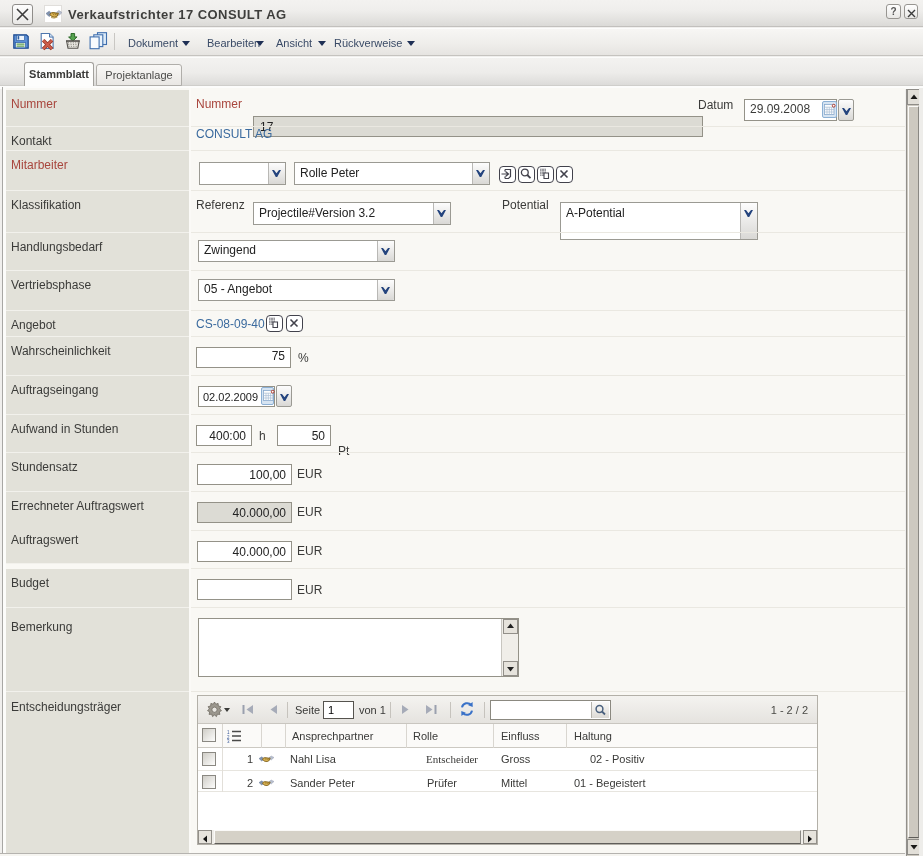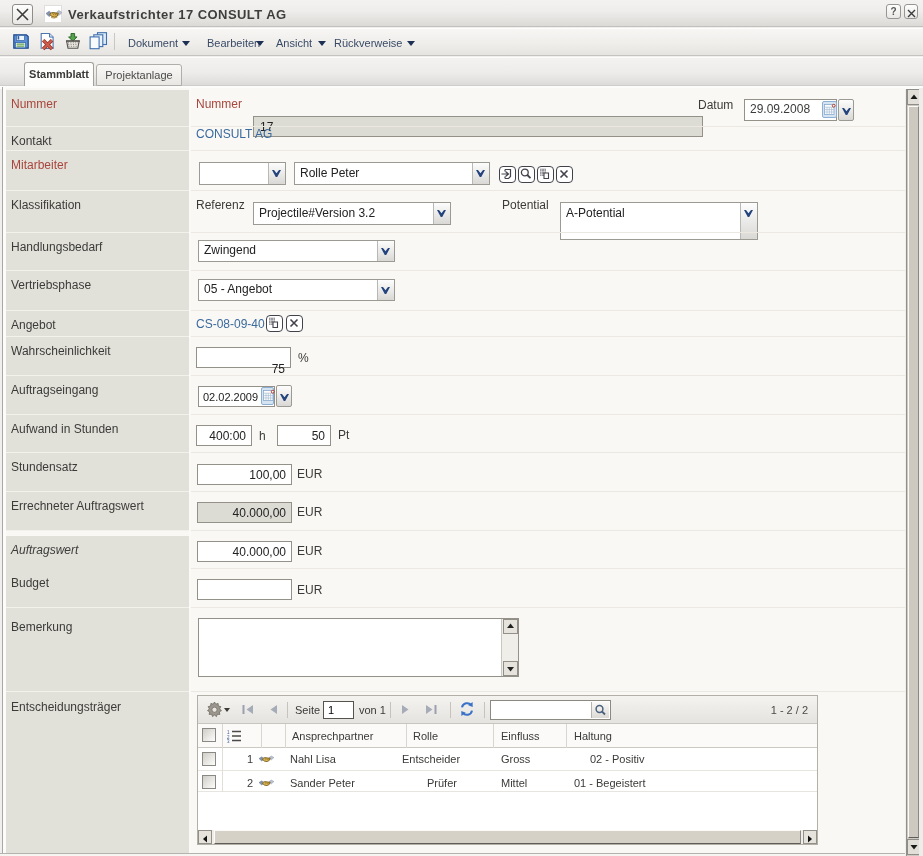--- a/index.html
+++ b/index.html
@@ -200,21 +200,21 @@
     </div>
   <div class="lrow" style="top:327px;height:38px;">
       <div class="lab">Aufwand in Stunden</div>
     </div>
   <div class="lrow" style="top:365px;height:39px;">
       <div class="lab">Stundensatz</div>
     </div>
   <div class="lrow" style="top:404px;height:39px;">
       <div class="lab">Errechneter Auftragswert</div>
     </div>
-  <div class="lrow" style="top:448px;height:38px;font-style:italic;">
+  <div class="lrow" style="top:438px;height:38px;">
       <div class="lab">Auftragswert</div>
     </div>
   <div class="lrow" style="top:481px;height:39px;">
       <div class="lab">Budget</div>
     </div>
   <div class="lrow" style="top:520px;height:84px;">
       <div class="lab" style="top:12px;">Bemerkung</div>
     </div>
   <div class="lrow" style="top:604px;height:161px;border-bottom:none;">
       <div class="lab" style="top:8px;">Entscheidungsträger</div>
@@ -306,39 +306,39 @@
         <path d="M6 6 h4.5 v5.5 h-4.5 z" fill="#fff" stroke="#42424c" stroke-width="1.1"></path>
       </svg>
     </div>
     <div class="sqbtn" style="left:102px;top:227px;">
       <svg width="14" height="14">
           <path d="M3.5 3.5 L10.5 10.5 M10.5 3.5 L3.5 10.5" stroke="#42424c" stroke-width="1.6"></path>
         </svg>
     </div>
     <div class="rsep" style="top:248px;"></div>
 
-    <div class="inp num" style="left:12px;top:259px;width:95px;height:21px;padding-top:14px;">75</div>
+    <div class="inp num" style="left:12px;top:259px;width:95px;height:21px;padding-top:1px;">75</div>
     <div class="flab" style="left:114px;top:263px;">%</div>
     <div class="rsep" style="top:287px;"></div>
 
     <div class="inp" style="left:14px;top:298px;width:77px;height:21px;padding:4px 0 0 4px;font-size:11px;">02.02.2009</div>
     <div class="calbtn" style="left:77px;top:299px;width:13px;height:18px;">
       <svg width="12" height="13" style="margin:0.5px 0 0 1px">
         <rect x="0.5" y="1.5" width="9.5" height="10" fill="#fdfdfd" stroke="#88a8cc" stroke-width="0.8"></rect>
         <path d="M0.5 4.2 h9.5 M3 4.2 v7.3 M5.3 4.2 v7.3 M7.6 4.2 v7.3 M0.5 6.6 h9.5 M0.5 9 h9.5" stroke="#a8bdd4" stroke-width="0.7"></path>
         <circle cx="9.7" cy="2.7" r="1.4" fill="#fff" stroke="#a5281b" stroke-width="0.9"></circle>
       </svg>
     </div>
     <div class="dbtn" style="left:92px;top:297px;width:16px;height:22px;"></div>
     <div class="rsep" style="top:326px;"></div>
 
     <div class="inp num" style="left:12px;top:337px;width:56px;height:21px;padding-top:3px;">400:00</div>
     <div class="flab" style="left:75px;top:341px;">h</div>
     <div class="inp num" style="left:93px;top:337px;width:54px;height:21px;padding-top:3px;">50</div>
-    <div class="flab" style="left:154px;top:340px;">Pt</div>
+    <div class="flab" style="left:154px;top:356px;">Pt</div>
     <div class="rsep" style="top:364px;"></div>
 
     <div class="inp num" style="left:13px;top:376px;width:95px;height:21px;padding-top:3px;">100,00</div>
     <div class="flab" style="left:113px;top:379px;">EUR</div>
     <div class="rsep" style="top:403px;"></div>
 
     <div class="inp ro num" style="left:13px;top:414px;width:95px;height:21px;padding-top:3px;">40.000,00</div>
     <div class="flab" style="left:113px;top:417px;">EUR</div>
     <div class="rsep" style="top:442px;"></div>
 
@@ -437,21 +437,21 @@
         <div class="gtxt" style="left:49px;">1</div>
         <div class="abs" style="left:61px;top:4px;">
           <svg width="15" height="13">
             <path d="M0 5.5 L2.8 3.8 L5.6 6.2 L2.6 8 Z" fill="#8193af" stroke="#5c6c8a" stroke-width="0.4"></path>
             <path d="M15 4.5 L12.2 3 L9.4 5.2 L12.2 7 Z" fill="#b8bfce" stroke="#8a93a8" stroke-width="0.4"></path>
             <path d="M3.4 6 Q5 4 7.4 4.7 Q9.8 5.4 11.2 5 Q10.8 8.2 8 8.6 Q4.8 9 3.4 6 Z" fill="#d9b253" stroke="#7a5c16" stroke-width="0.8"></path>
             <path d="M5.8 5 l1.4 1.9 M7.6 4.9 l1 2 M9.4 5.1 l0.6 1.9" stroke="#7a5c16" stroke-width="0.5"></path>
           </svg>
         </div>
         <div class="gtxt" style="left:92px;">Nahl Lisa</div>
-        <div class="gtxt" style="left:204px;">Entscheider</div>
+        <div class="gtxt" style="left:228px;font-family:Liberation Serif, serif;">Entscheider</div>
         <div class="gtxt" style="left:303px;">Gross</div>
         <div class="gtxt" style="left:376px;margin-left:16px;">02 - Positiv</div>
       </div>
       <div class="grow" style="top:75px;height:21px;">
         <div style="position:absolute;left:24px;top:0;width:1px;height:21px;background:#e2dfd9;"></div>
         <div class="cb" style="left:4px;top:4px;"></div>
         <div class="gtxt" style="left:49px;top:6px;">2</div>
         <div class="abs" style="left:61px;top:5px;">
           <svg width="15" height="13">
             <path d="M0 5.5 L2.8 3.8 L5.6 6.2 L2.6 8 Z" fill="#8193af" stroke="#5c6c8a" stroke-width="0.4"></path>

